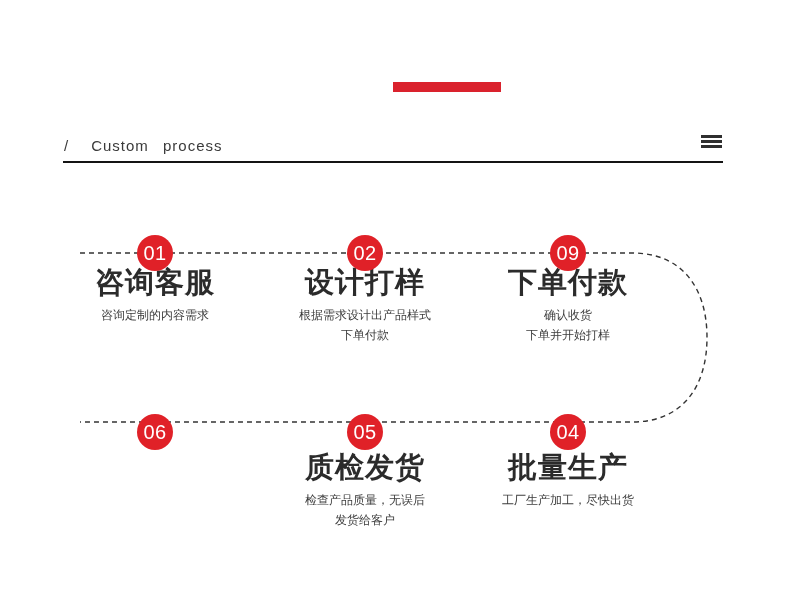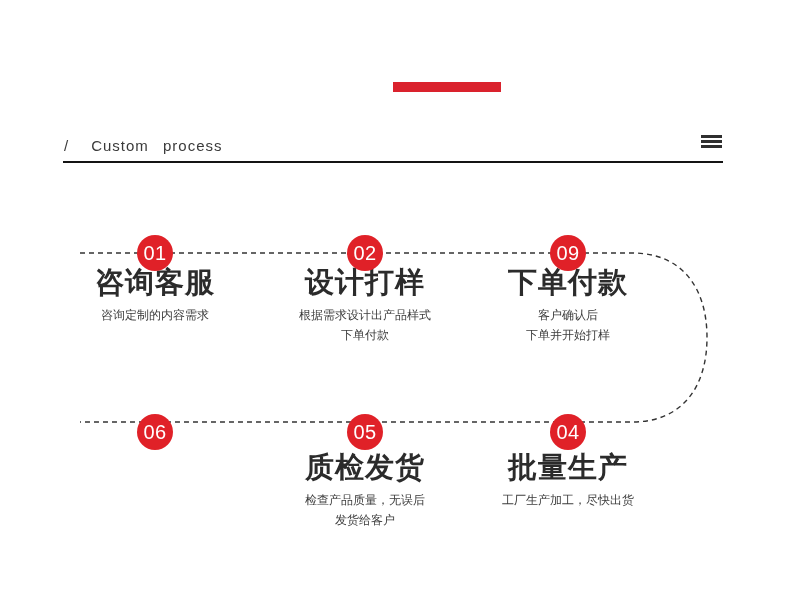--- a/index.html
+++ b/index.html
@@ -126,21 +126,21 @@
     <div class="step-title">设计打样</div>
     <div class="step-desc">
       <div>根据需求设计出产品样式</div>
       <div>下单付款</div>
     </div>
   </div>
 
   <div class="step-text r1 c3">
     <div class="step-title">下单付款</div>
     <div class="step-desc">
-      <div>客户确认后</div>
+      <div>确认收货</div>
       <div>下单并开始打样</div>
     </div>
   </div>
 
 
   <div class="step-text r2 c2">
     <div class="step-title">质检发货</div>
     <div class="step-desc">
       <div>检查产品质量，无误后</div>
       <div>发货给客户</div>

